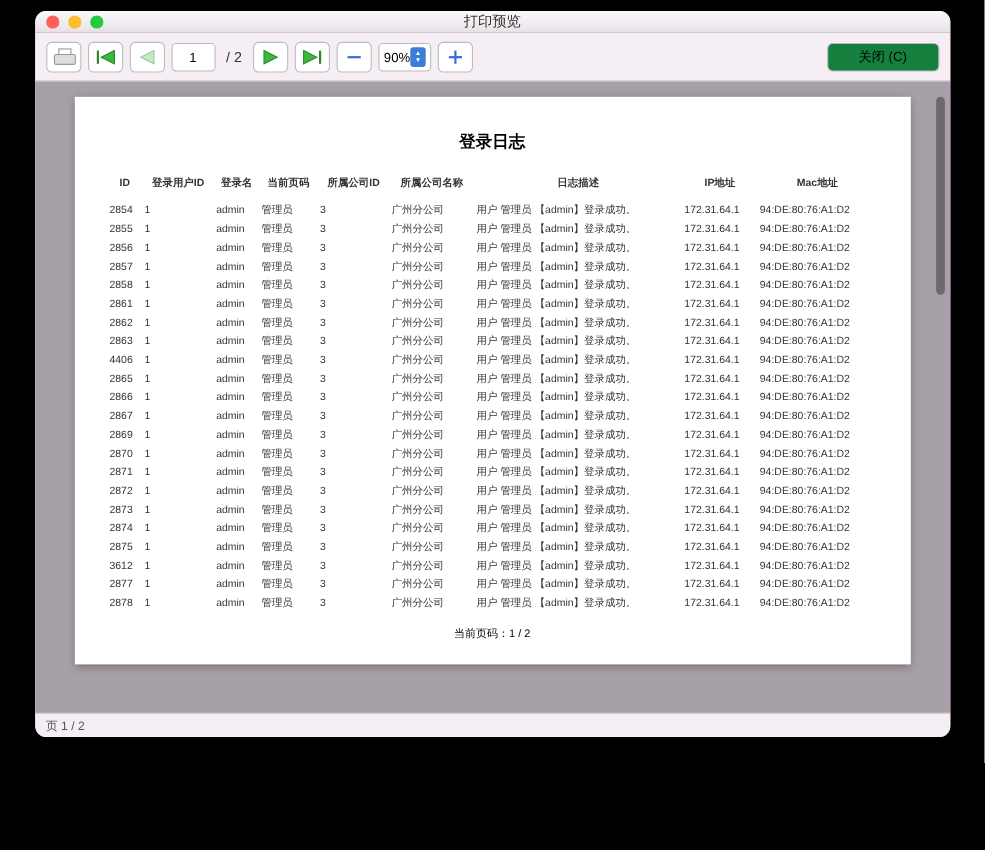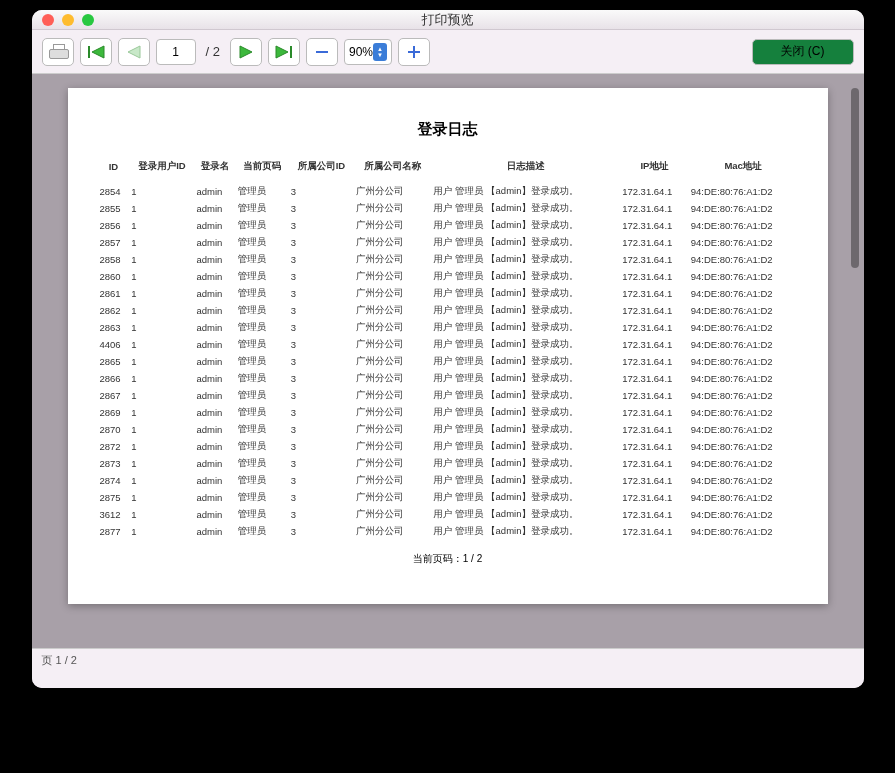--- a/index.html
+++ b/index.html
@@ -21,21 +21,21 @@
 .close-btn { height: 26px; padding: 0 28px; background: #15803d; border: 1px solid #bbb; border-radius: 5px; font-size: 12px; cursor: pointer; display: flex; align-items: center; }
 .content { background: #a8a0a8; padding: 14px 20px; height: 574px; position: relative; }
 .scrollbar { position: absolute; right: 2px; top: 14px; bottom: 14px; width: 14px; background: transparent; }
 .scrollbar-thumb { position: absolute; top: 0; left: 3px; width: 8px; height: 180px; background: rgba(0,0,0,0.35); border-radius: 4px; }
 .page { background: #fff; width: 760px; margin: 0 auto; padding: 20px 30px; box-shadow: 0 2px 8px rgba(0,0,0,0.3); height: 516px; overflow: hidden; }
 .doc-title { text-align: center; font-size: 15px; font-weight: bold; padding: 12px 0 18px; }
 table { width: 100%; border-collapse: collapse; font-size: 9.5px; font-family: "SimSun", monospace; color: #333; }
 th { text-align: center; font-weight: bold; padding: 3px 2px 10px; white-space: nowrap; }
 td { padding: 2px 2px; white-space: nowrap; }
 .status-line { text-align: center; font-size: 10px; padding-top: 12px; font-family: Liberation Sans, sans-serif; }
-.statusbar { height: 40px; background: #f5eff5; font-size: 11px; color: #555; padding: 4px 10px; border-top: 1px solid #ccc; }
+.statusbar { height: 22px; background: #f5eff5; font-size: 11px; color: #555; padding: 4px 10px; border-top: 1px solid #ccc; }
 svg.nav { width: 20px; height: 14px; }
 svg.zoom { width: 16px; height: 16px; }
 .printer-icon { width: 18px; height: 16px; position: relative; }
 .printer-icon::before { content: ""; position: absolute; top: 0; left: 4px; width: 10px; height: 5px; background: #fff; border: 1px solid #999; }
 .printer-icon::after { content: ""; position: absolute; top: 5px; left: 0; width: 18px; height: 8px; background: #ddd; border: 1px solid #999; border-radius: 2px; }
 </style>
 </head>
 <body>
 
 <div class="window">
@@ -167,31 +167,20 @@
               <td>1</td>
               <td>admin</td>
               <td>管理员</td>
               <td>3</td>
               <td>广州分公司</td>
               <td>用户 管理员 【admin】登录成功。</td>
               <td>172.31.64.1</td>
               <td>94:DE:80:76:A1:D2</td>
             </tr>
             <tr>
-              <td>2860</td>
-              <td>1</td>
-              <td>admin</td>
-              <td>管理员</td>
-              <td>3</td>
-              <td>广州分公司</td>
-              <td>用户 管理员 【admin】登录成功。</td>
-              <td>172.31.64.1</td>
-              <td>94:DE:80:76:A1:D2</td>
-            </tr>
-            <tr>
               <td>2861</td>
               <td>1</td>
               <td>admin</td>
               <td>管理员</td>
               <td>3</td>
               <td>广州分公司</td>
               <td>用户 管理员 【admin】登录成功。</td>
               <td>172.31.64.1</td>
               <td>94:DE:80:76:A1:D2</td>
             </tr>
@@ -277,20 +266,31 @@
               <td>1</td>
               <td>admin</td>
               <td>管理员</td>
               <td>3</td>
               <td>广州分公司</td>
               <td>用户 管理员 【admin】登录成功。</td>
               <td>172.31.64.1</td>
               <td>94:DE:80:76:A1:D2</td>
             </tr>
             <tr>
+              <td>2871</td>
+              <td>1</td>
+              <td>admin</td>
+              <td>管理员</td>
+              <td>3</td>
+              <td>广州分公司</td>
+              <td>用户 管理员 【admin】登录成功。</td>
+              <td>172.31.64.1</td>
+              <td>94:DE:80:76:A1:D2</td>
+            </tr>
+            <tr>
               <td>2872</td>
               <td>1</td>
               <td>admin</td>
               <td>管理员</td>
               <td>3</td>
               <td>广州分公司</td>
               <td>用户 管理员 【admin】登录成功。</td>
               <td>172.31.64.1</td>
               <td>94:DE:80:76:A1:D2</td>
             </tr>
@@ -333,20 +333,31 @@
               <td>admin</td>
               <td>管理员</td>
               <td>3</td>
               <td>广州分公司</td>
               <td>用户 管理员 【admin】登录成功。</td>
               <td>172.31.64.1</td>
               <td>94:DE:80:76:A1:D2</td>
             </tr>
             <tr>
               <td>2877</td>
+              <td>1</td>
+              <td>admin</td>
+              <td>管理员</td>
+              <td>3</td>
+              <td>广州分公司</td>
+              <td>用户 管理员 【admin】登录成功。</td>
+              <td>172.31.64.1</td>
+              <td>94:DE:80:76:A1:D2</td>
+            </tr>
+            <tr>
+              <td>2878</td>
               <td>1</td>
               <td>admin</td>
               <td>管理员</td>
               <td>3</td>
               <td>广州分公司</td>
               <td>用户 管理员 【admin】登录成功。</td>
               <td>172.31.64.1</td>
               <td>94:DE:80:76:A1:D2</td>
             </tr>
           </tbody>

